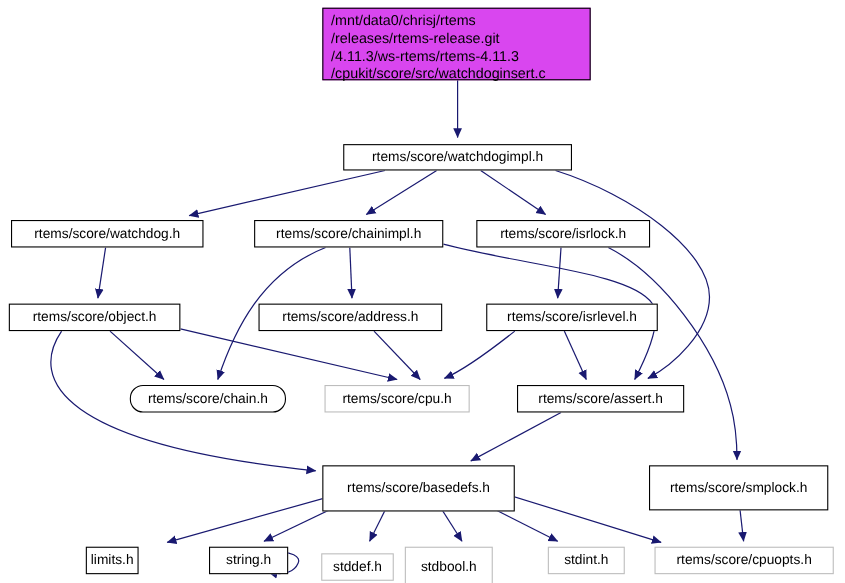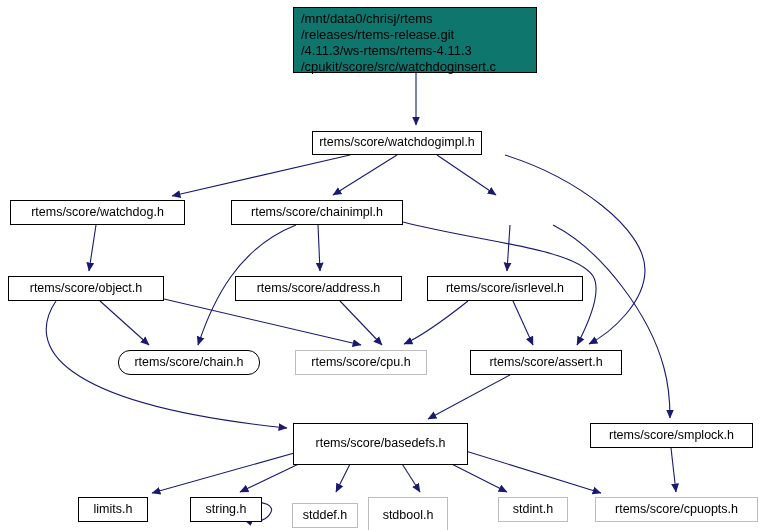--- a/index.html
+++ b/index.html
@@ -23,21 +23,21 @@
     display:flex;
     align-items:center;
     justify-content:center;
     font-size:12.5px;
     line-height:1.1;
     white-space:nowrap;
     cursor:pointer;
   }
   .node.external{ border-color:#bdbdbd; }
   .node.source{
-    background:#0f766e;
+    background:#d946ef;
     justify-content:flex-start;
     align-items:flex-start;
     padding:3px 7px;
     font-size:13px;
     line-height:1.22;
     white-space:pre-line;
     text-align:left;
   }
   .node span{ pointer-events:none; }
 </style>
@@ -75,54 +75,57 @@
       <path d="M392,448 L420,492" fill="none" stroke="#191970" stroke-width="1.1" marker-end="url(#arrow)"></path>
       <path d="M420,448 L507,492" fill="none" stroke="#191970" stroke-width="1.1" marker-end="url(#arrow)"></path>
       <path d="M456,448 L601,493" fill="none" stroke="#191970" stroke-width="1.1" marker-end="url(#arrow)"></path>
       <path d="M671,448 L676,492" fill="none" stroke="#191970" stroke-width="1.1" marker-end="url(#arrow)"></path>
       <path d="M245,504 C266,499 274,507 271,512 C268,519 259,524 244,520" fill="none" stroke="#191970" stroke-width="1.1" marker-end="url(#arrow)"></path>
     </svg>
 <div class="node source" style="left: 293px; top: 7px; width: 244px; height: 66px;"><span>/mnt/data0/chrisj/rtems
 /releases/rtems-release.git
 /4.11.3/ws-rtems/rtems-4.11.3
 /cpukit/score/src/watchdoginsert.c</span></div>
-    <div class="node header" style="left: 312px; top: 131px; width: 170px; height: 24px;">
+    <div class="node header" style="left: 312px; top: 131px; width: 208px; height: 24px;">
       <span>rtems/score/watchdogimpl.h</span>
     </div>
     <div class="node header" style="left: 10px; top: 200px; width: 175px; height: 25px;">
       <span>rtems/score/watchdog.h</span>
     </div>
     <div class="node header" style="left: 231px; top: 200px; width: 172px; height: 25px;">
       <span>rtems/score/chainimpl.h</span>
     </div>
+    <div class="node header" style="left: 433px; top: 200px; width: 158px; height: 25px;">
+      <span>rtems/score/isrlock.h</span>
+    </div>
     <div class="node header" style="left: 8px; top: 276px; width: 156px; height: 25px;">
       <span>rtems/score/object.h</span>
     </div>
     <div class="node header" style="left: 235px; top: 276px; width: 167px; height: 25px;">
       <span>rtems/score/address.h</span>
     </div>
-    <div class="node header" style="left: 427px; top: 276px; width: 156px; height: 25px; align-items: center;">
+    <div class="node header" style="left: 442px; top: 276px; width: 156px; height: 25px; align-items: center;">
       <span>rtems/score/isrlevel.h</span>
     </div>
     <div class="node header" style="left: 118px; top: 350px; width: 142px; height: 25px; border-radius: 12px;">
       <span>rtems/score/chain.h</span>
     </div>
     <div class="node external" style="left: 295px; top: 350px; width: 132px; height: 25px;">
       <span>rtems/score/cpu.h</span>
     </div>
     <div class="node header" style="left: 470px; top: 350px; width: 152px; height: 25px; text-align: center;">
       <span>rtems/score/assert.h</span>
     </div>
     <div class="node header" style="left: 293px; top: 423px; width: 175px; height: 42px;">
       <span>rtems/score/basedefs.h</span>
     </div>
-    <div class="node header" style="left: 590px; top: 423px; width: 163px; height: 25px; text-align: right;">
+    <div class="node header" style="left: 590px; top: 423px; width: 163px; height: 41px; text-align: right;">
       <span>rtems/score/smplock.h</span>
     </div>
-    <div class="node header" style="left: 78px; top: 497px; width: 70px; height: 25px;">
+    <div class="node header" style="left: 78px; top: 497px; width: 48px; height: 25px;">
       <span>limits.h</span>
     </div>
     <div class="node header" style="left: 190px; top: 497px; width: 72px; height: 25px; text-align: right;">
       <span>string.h</span>
     </div>
     <div class="node external" style="left: 292px; top: 503px; width: 66px; height: 25px;">
       <span>stddef.h</span>
     </div>
     <div class="node external" style="left: 368px; top: 497px; width: 80px; height: 37px;">
       <span>stdbool.h</span>

